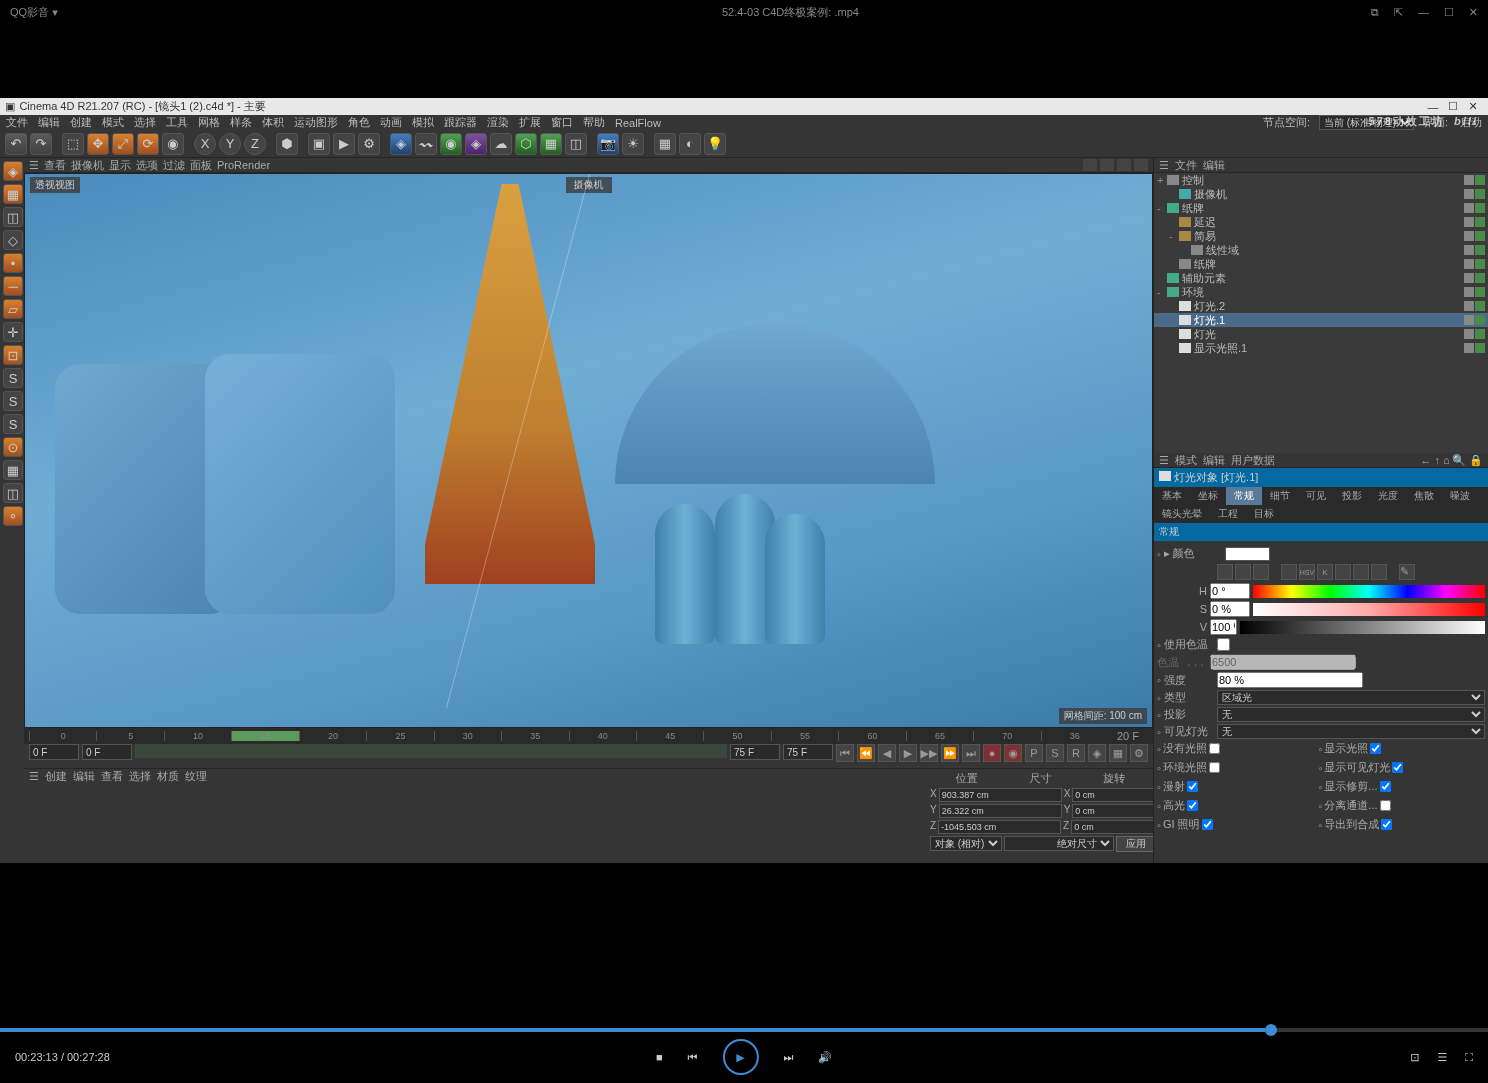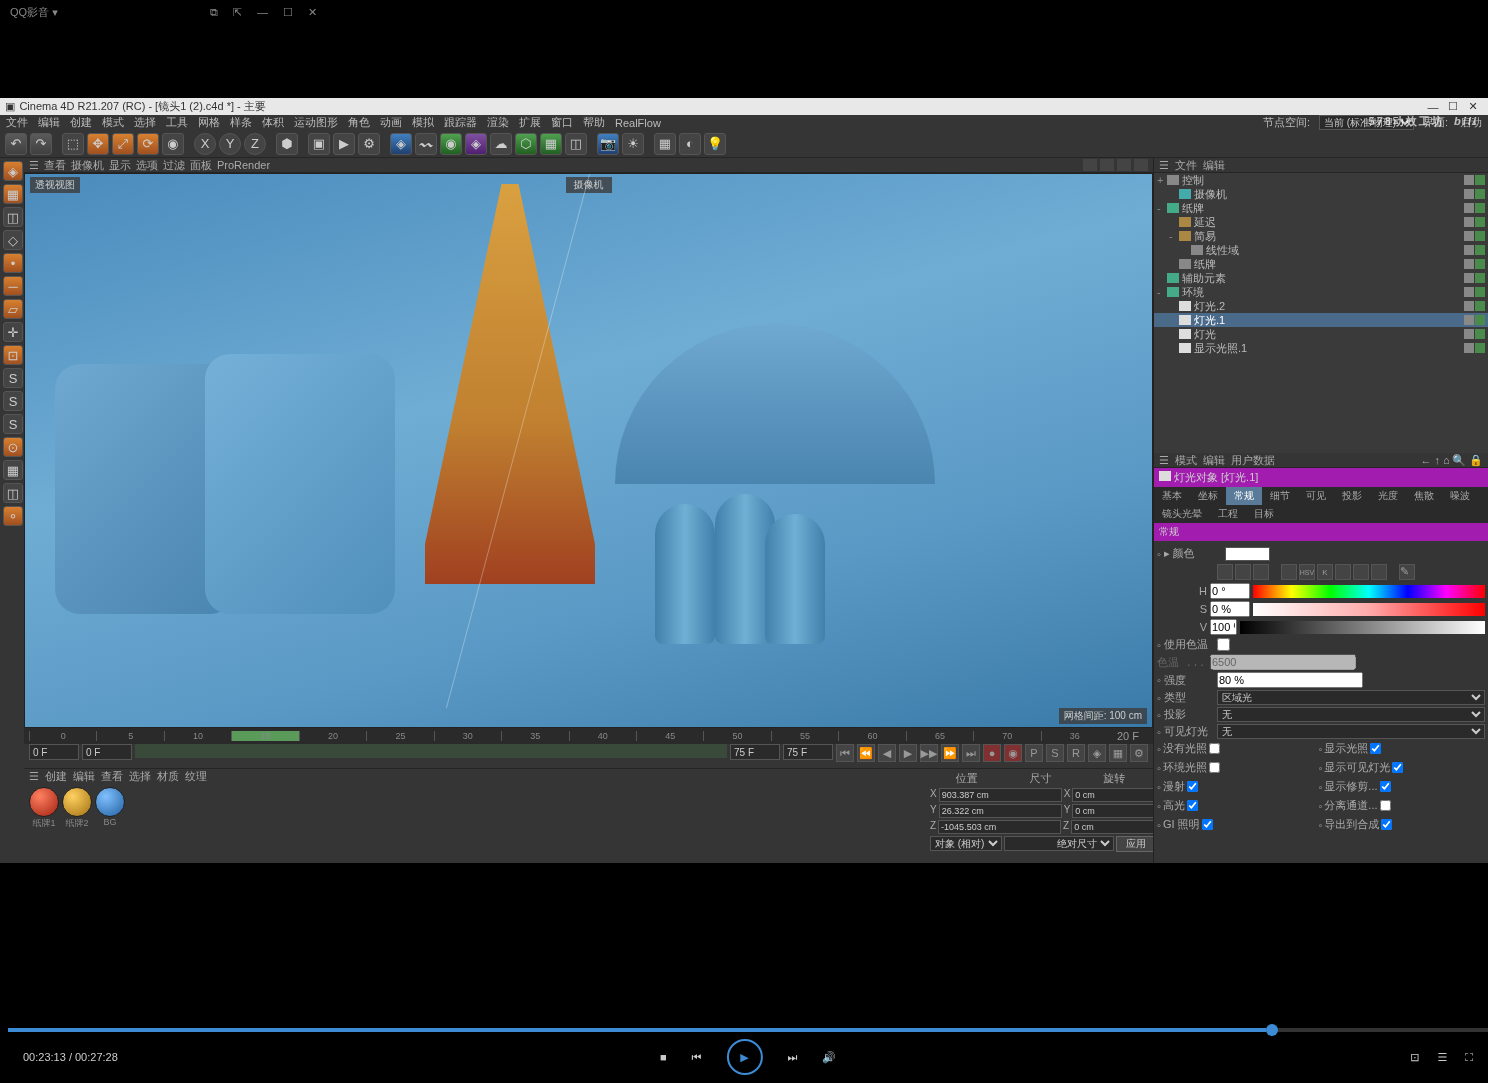--- a/index.html
+++ b/index.html
@@ -75,52 +75,53 @@
 .obj-row.sel{background:#4a6a8a;color:#fff;}
 .obj-row .indent{display:inline-block;}
 .obj-row .toggle{width:10px;color:#888;}
 .obj-row .icon{width:12px;height:10px;margin-right:3px;display:inline-block;}
 .obj-row .name{flex:1;}
 .obj-row .tags{display:flex;gap:1px;}
 .obj-row .tag{width:10px;height:10px;background:#555;}
 .obj-row .tag.g{background:#4a8a4a;}
 .obj-row .tag.c{background:#888;}
 .attr-panel{flex:1;background:#353535;overflow-y:auto;}
-.attr-title{background:#a21caf;padding:2px 5px;font-size:10px;color:#ccc;}
+.attr-title{background:#0369a1;padding:2px 5px;font-size:10px;color:#ccc;}
 .attr-tabs{display:flex;flex-wrap:wrap;background:#2a2a2a;}
 .attr-tab{padding:2px 8px;font-size:10px;color:#aaa;cursor:pointer;}
 .attr-tab.active{background:#5a7a9a;color:#fff;}
 .attr-body{padding:3px;}
 .attr-row{display:flex;align-items:center;gap:3px;margin:2px 0;font-size:10px;color:#aaa;}
 .attr-row .lbl{width:50px;}
 .color-swatch{width:45px;height:14px;background:#fff;border:1px solid #555;}
 .hue-bar{height:13px;background:linear-gradient(90deg,red,yellow,lime,cyan,blue,magenta,red);flex:1;}
 .sat-bar{height:13px;background:linear-gradient(90deg,#fff,#ffaaaa,red);flex:1;}
 .val-bar{height:13px;background:linear-gradient(90deg,#000,#fff);flex:1;}
 .attr-checks{display:flex;flex-wrap:wrap;gap:4px;}
 .attr-check{display:flex;align-items:center;gap:2px;font-size:10px;color:#aaa;width:48%;}
 .attr-check input{width:11px;height:11px;}
-.player-bottom{position:absolute;bottom:0;left:8px;right:0;height:55px;}
+.player-bottom{position:absolute;bottom:0;left:0;right:0;height:55px;}
 .progress-bar{height:4px;background:#333;position:relative;}
 .progress-fill{height:100%;width:85%;background:#3d8bd4;}
 .progress-thumb{position:absolute;left:85%;top:-4px;width:12px;height:12px;border-radius:50%;background:#3d8bd4;}
 .player-controls-bottom{height:50px;display:flex;align-items:center;padding:0 15px;color:#ccc;}
 .player-controls-bottom .time{font-size:11px;}
 .player-controls-bottom .center-ctrl{position:absolute;left:50%;transform:translateX(-50%);display:flex;gap:25px;align-items:center;font-size:16px;}
 .player-controls-bottom .play-main{width:36px;height:36px;border:2px solid #3d8bd4;border-radius:50%;display:flex;align-items:center;justify-content:center;color:#3d8bd4;}
 .player-controls-bottom .right-ctrl{margin-left:auto;display:flex;gap:18px;font-size:15px;}
 select{background:#2a2a2a;border:1px solid #555;color:#ccc;font-size:10px;height:15px;}
 .icon-btns{display:flex;gap:2px;margin:3px 0;}
 .icon-btns .ib{width:16px;height:16px;background:#444;border:1px solid #555;}
 </style>
 </head>
 <body>
 
 <div class="player-top">
   <div class="player-name"><span>QQ影音</span> <span>▾</span></div>
+  <div class="player-title">52.4-03 C4D终极案例: .mp4</div>
   <div class="player-controls">
     <span>⧉</span>
     <span>⇱</span>
     <span>—</span>
     <span>☐</span>
     <span>✕</span>
   </div>
 </div>
 
 <div class="c4d-window">
@@ -295,34 +296,20 @@
         <div class="material-area" style="flex:1;">
           <div class="material-header">
             <span>☰</span>
             <span>创建</span>
             <span>编辑</span>
             <span>查看</span>
             <span>选择</span>
             <span>材质</span>
             <span>纹理</span>
           </div>
-          <div class="material-balls">
-            <div>
-                <div class="matball r"></div>
-                <div class="matlabel">纸牌1</div>
-              </div>
-            <div>
-                <div class="matball y"></div>
-                <div class="matlabel">纸牌2</div>
-              </div>
-            <div>
-                <div class="matball b"></div>
-                <div class="matlabel">BG</div>
-              </div>
-          </div>
         </div>
         <div class="coord-panel" style="width:225px;">
           <div class="coord-header">
             <span>位置</span>
             <span>尺寸</span>
             <span>旋转</span>
           </div>
           <div class="coord-row">
               <label>X</label>
               <input value="903.387 cm" style="">

